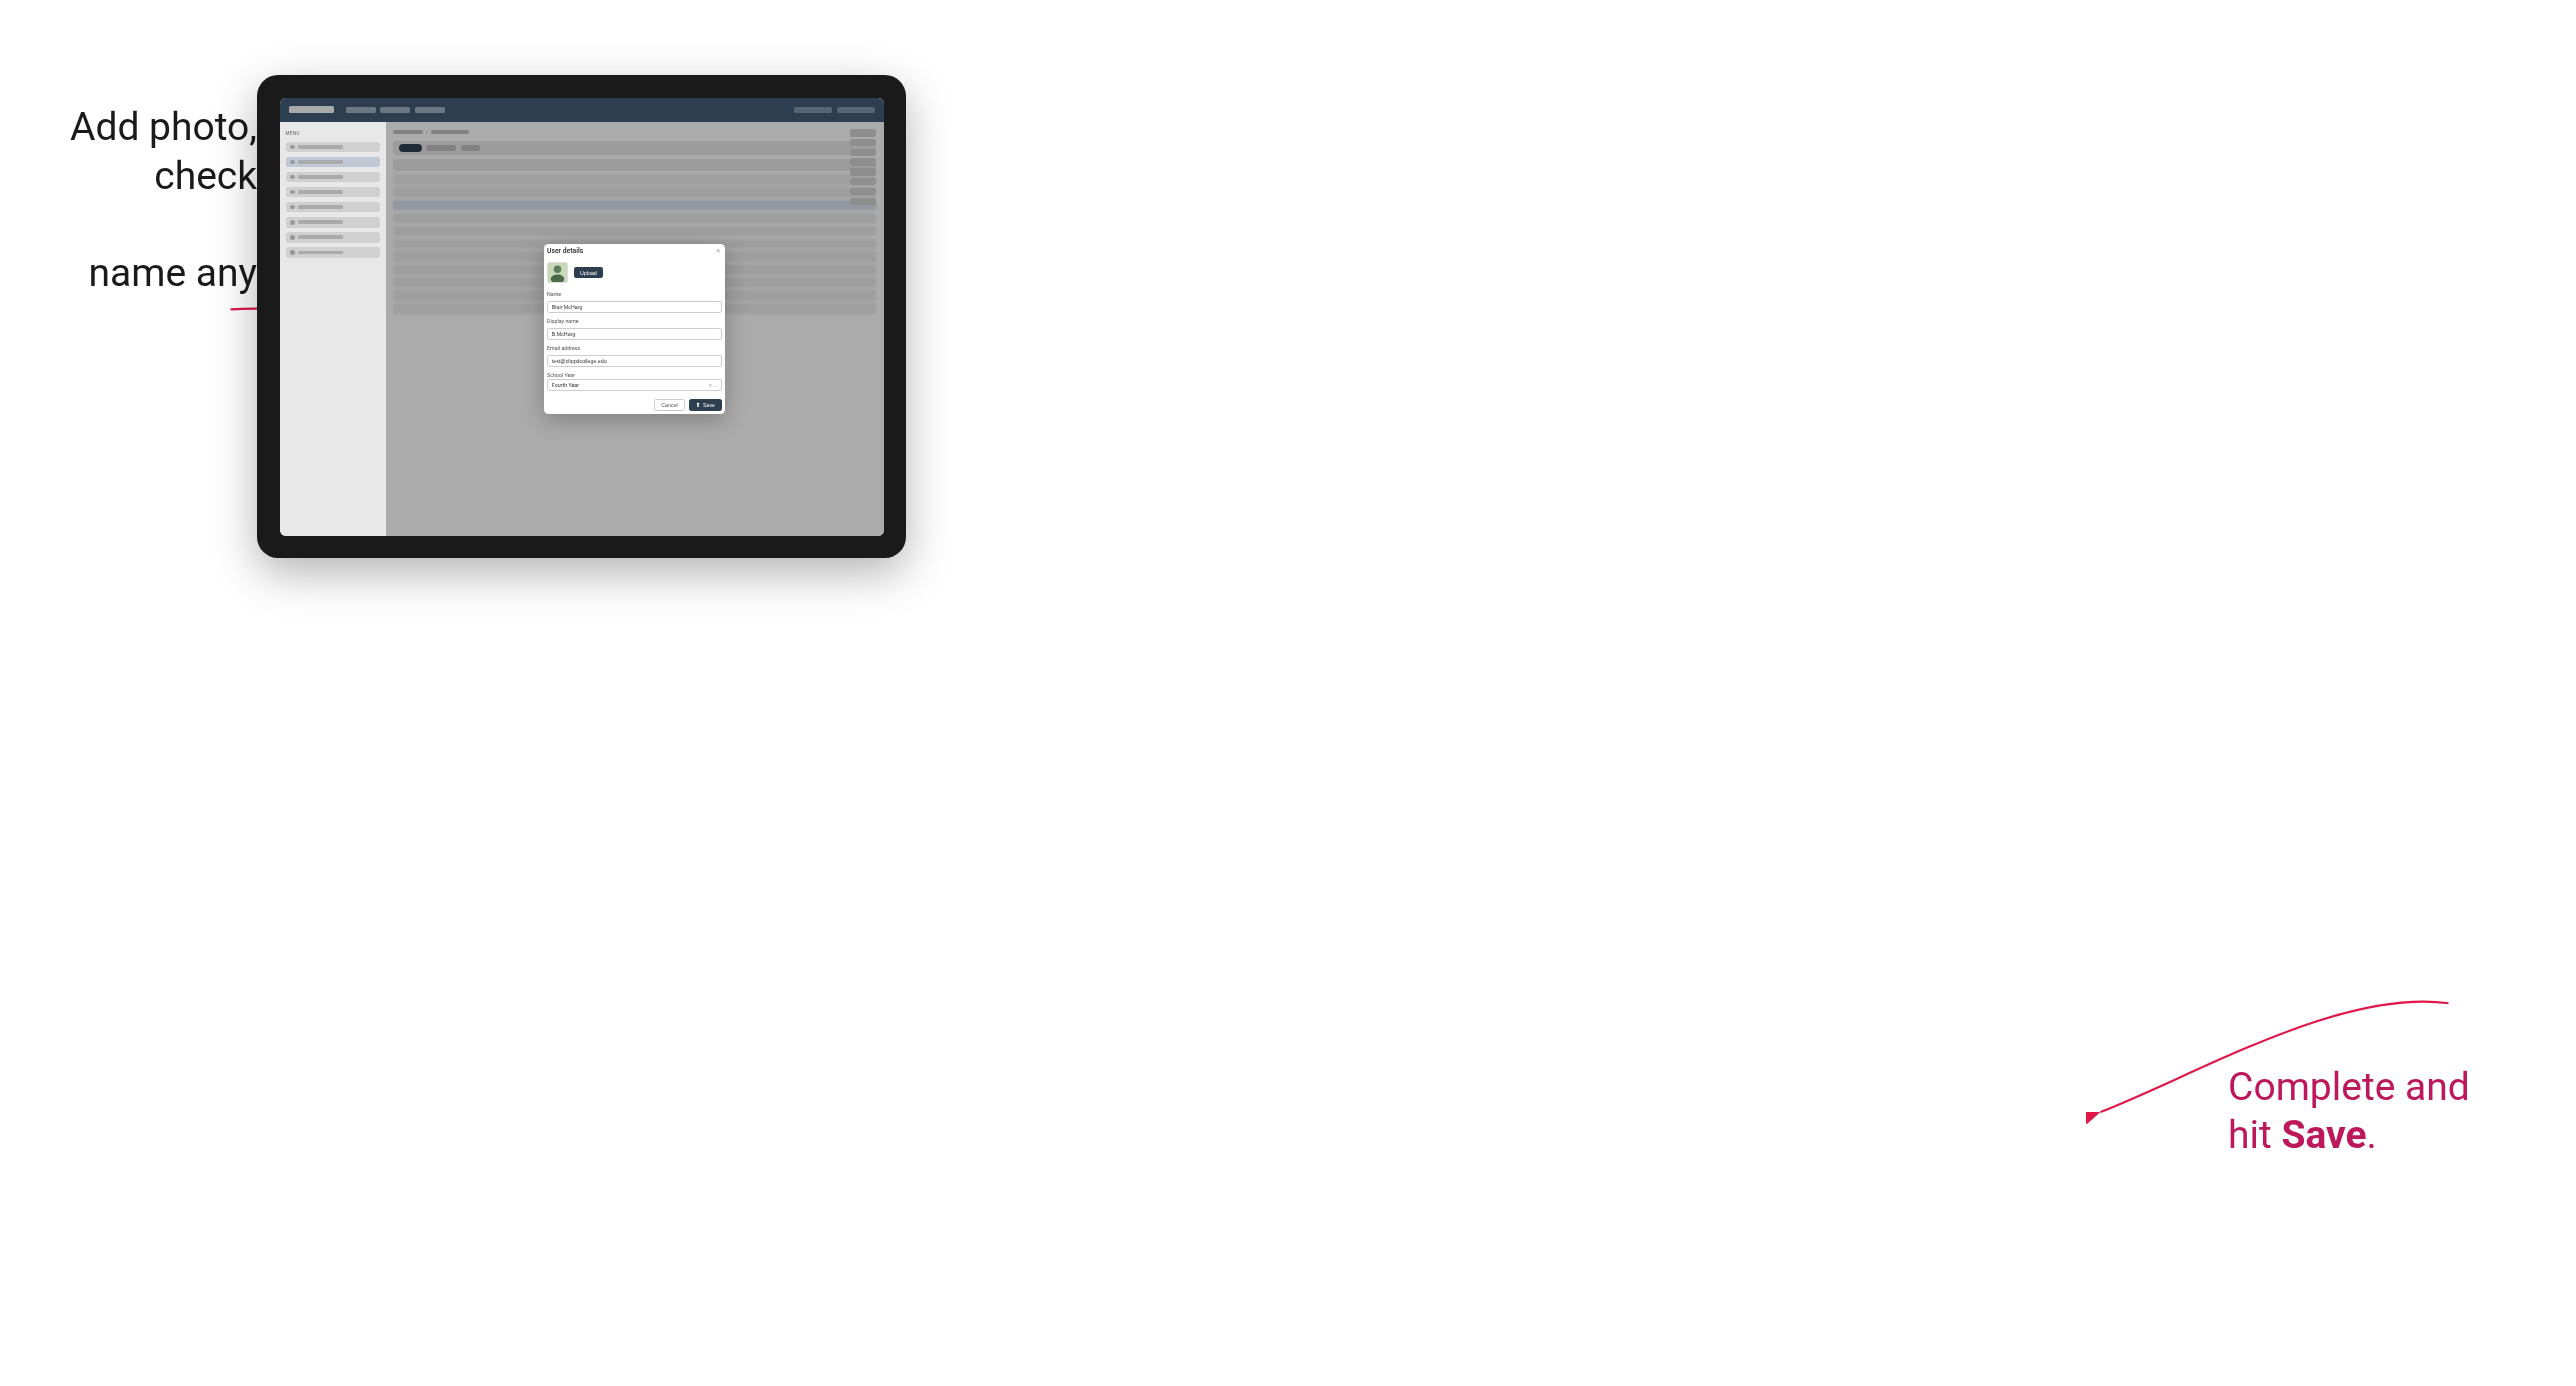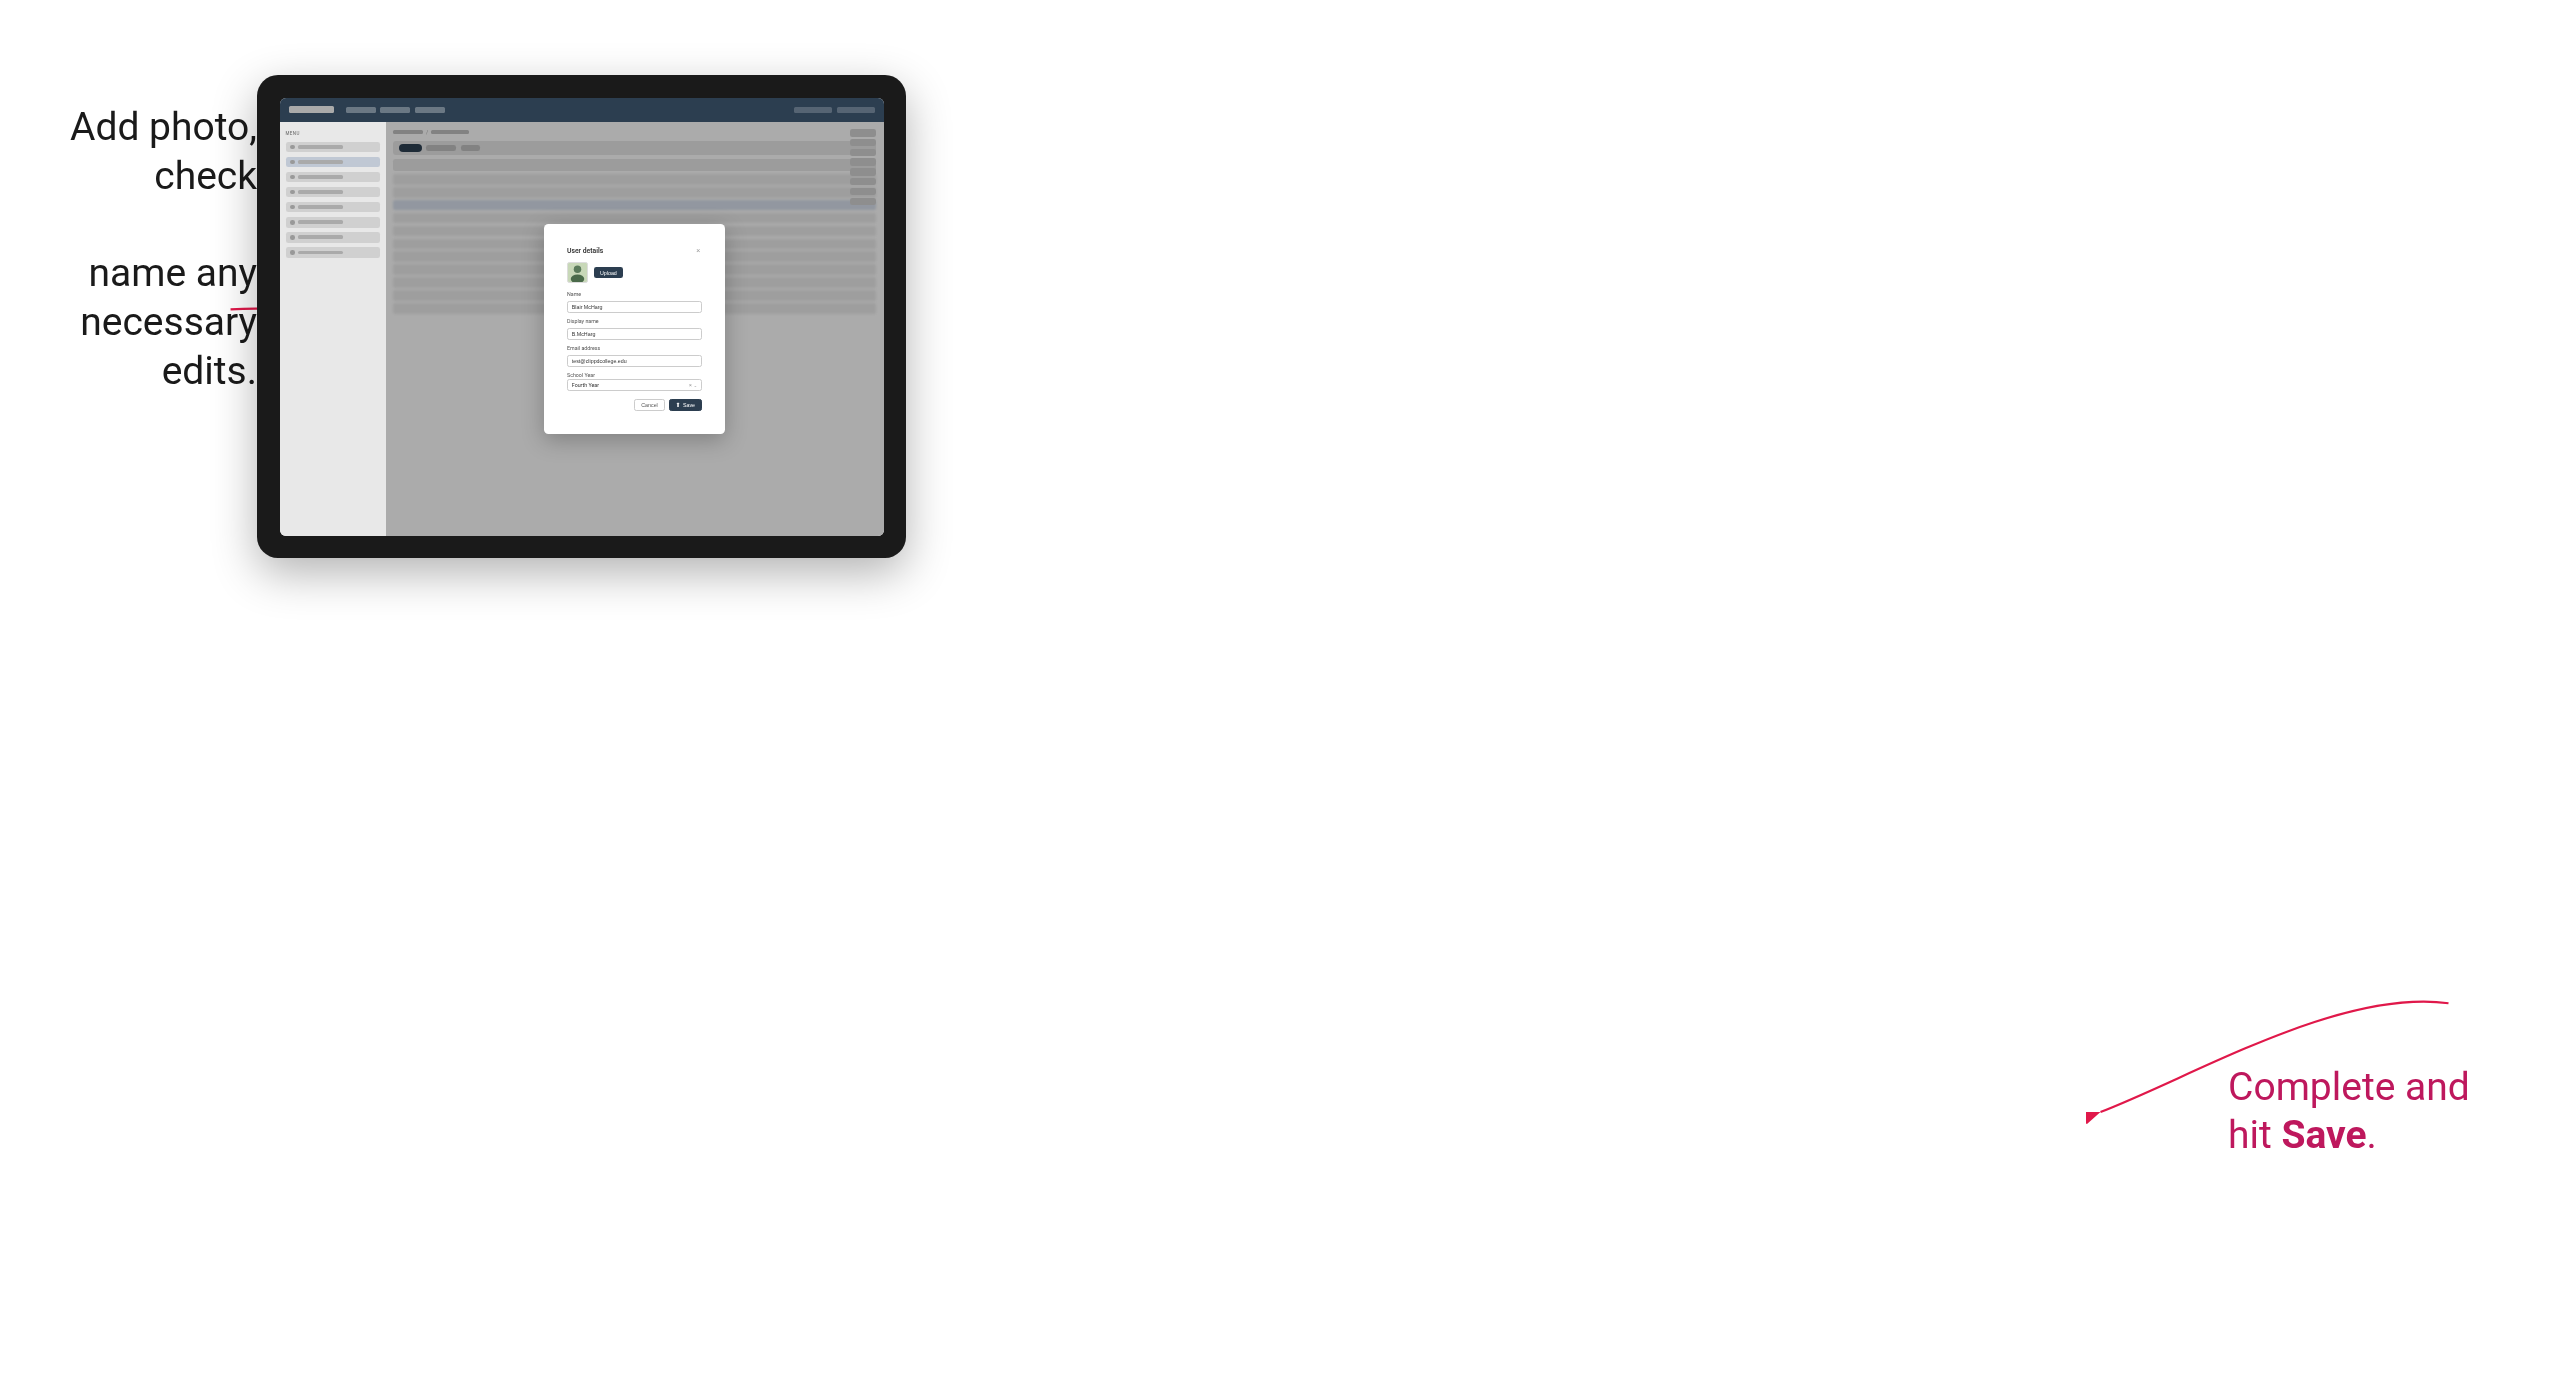--- a/index.html
+++ b/index.html
@@ -242,21 +242,21 @@
       justify-content: center;
       z-index: 10;
     }
 
     
     .dialog {
       background: #ffffff;
       border-radius: 4.5px;
       box-shadow: 0 6px 22.6px rgba(0,0,0,0.25);
       width: 181px;
-      padding: 23px;
+      padding: 3px;
       position: relative;
     }
 
     .dialog-title-bar {
       display: flex;
       justify-content: space-between;
       align-items: center;
       margin-bottom: 7.5px;
     }
 
@@ -449,21 +449,20 @@
       border-radius: 2.3px;
     }
   </style>
 </head>
 <body style="transform: scale(1); transform-origin: left top;">
 
 <div class="annotation-left">
   <span>Add photo, check</span><br>
   <br>
   <span>name any</span><br>
-  <span>necessary edits.</span>
 </div>
 
 <svg class="arrow-left" viewBox="0 0 560 120" xmlns="http://www.w3.org/2000/svg">
   <defs>
     <marker id="arrowhead-left" markerWidth="8" markerHeight="6" refX="8" refY="3" orient="auto">
       <polygon points="0 0, 8 3, 0 6" fill="#e0184a"></polygon>
     </marker>
   </defs>
   <path d="M 10 20 C 200 10, 400 80, 540 100" stroke="#e0184a" stroke-width="3" fill="none" marker-end="url(#arrowhead-left)"></path>
 </svg>

